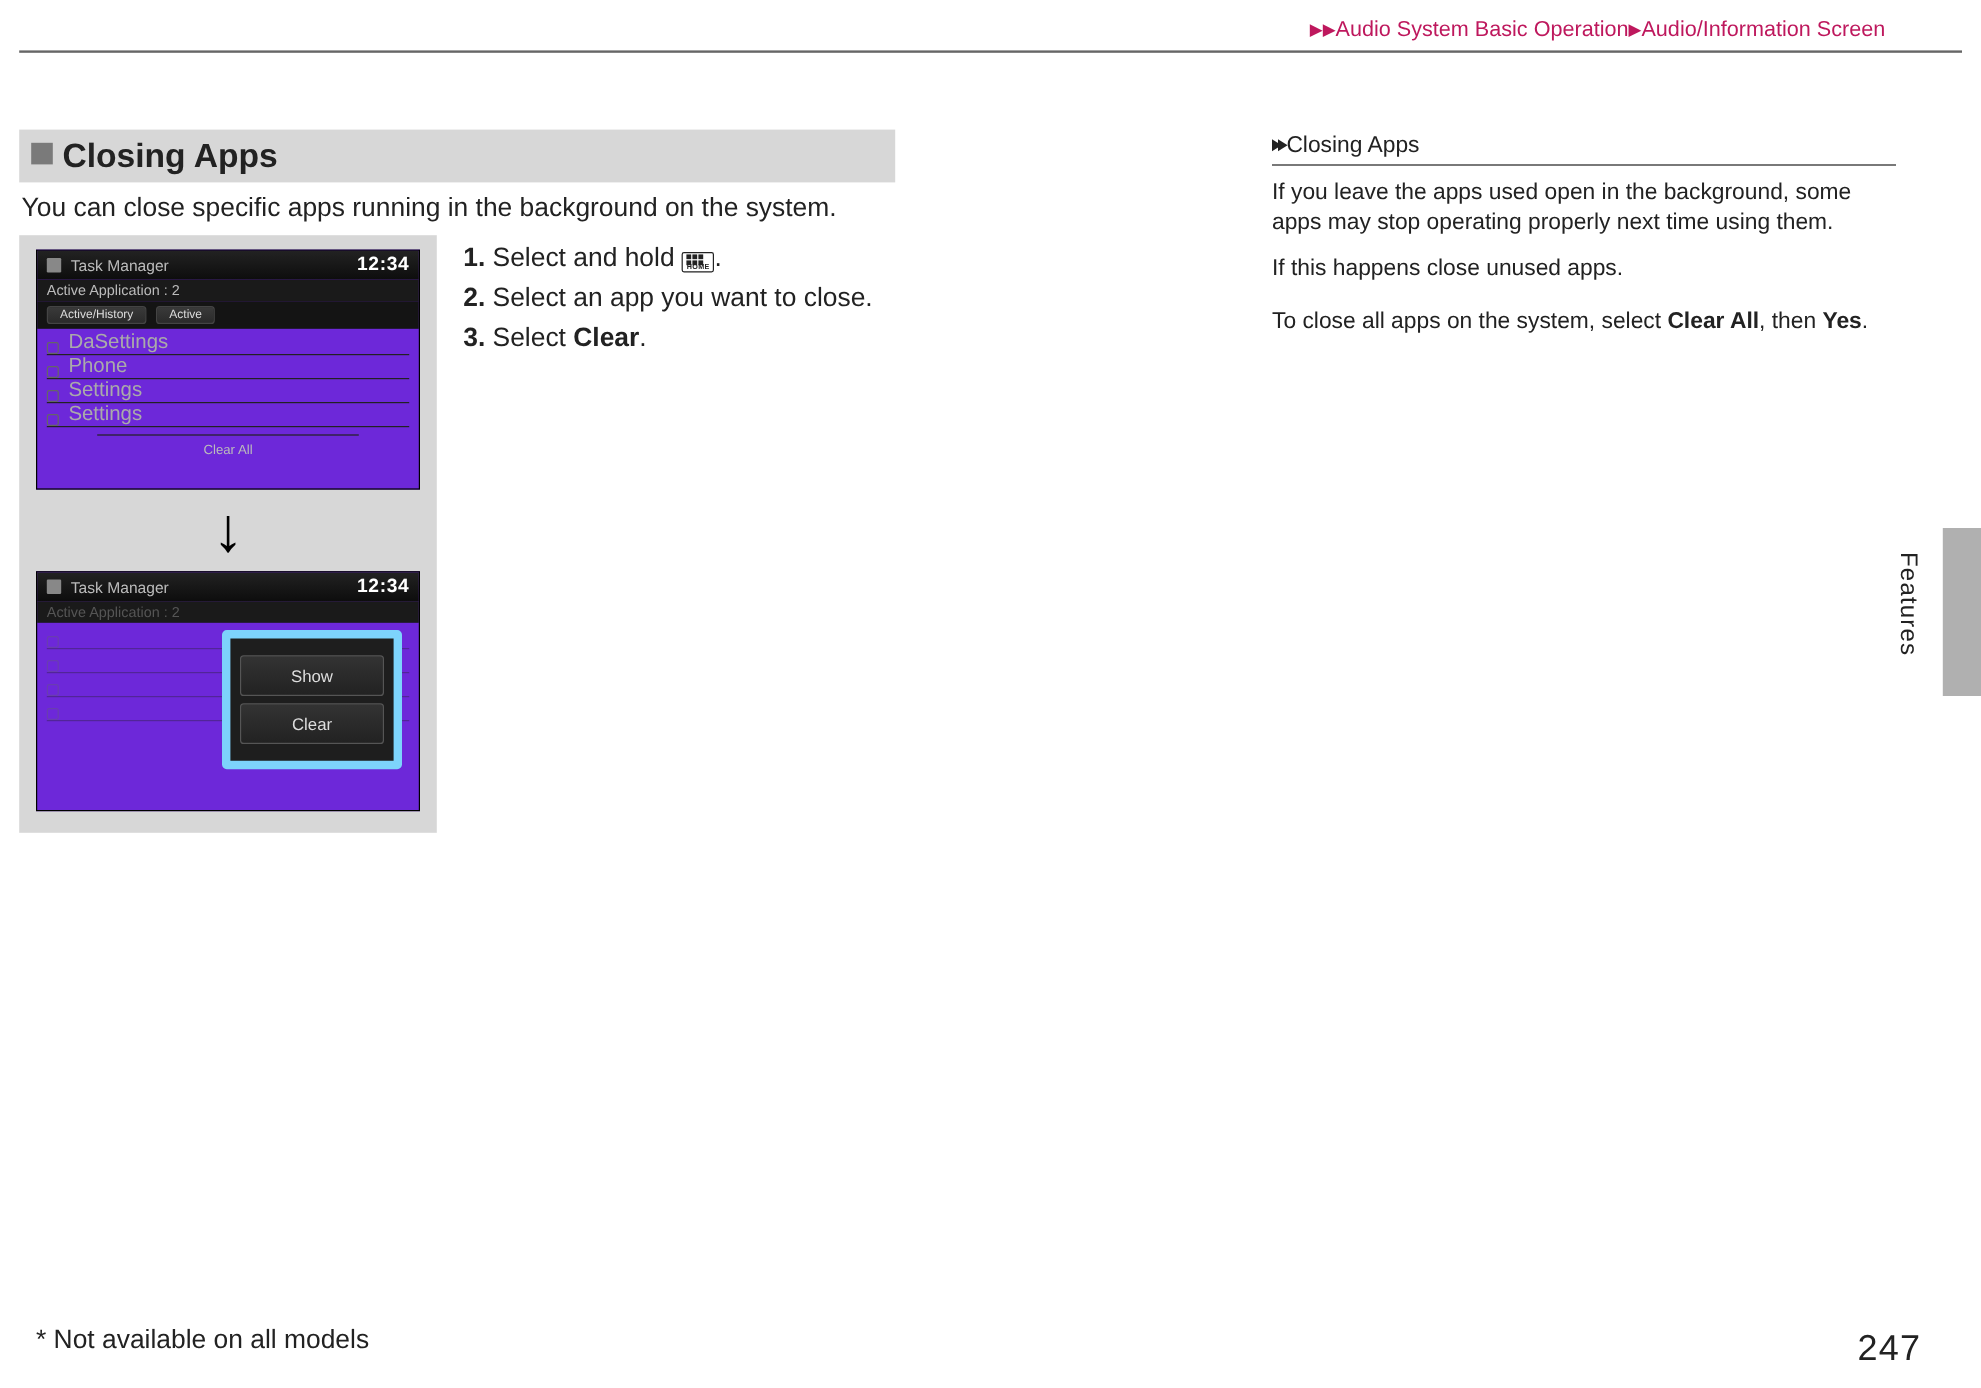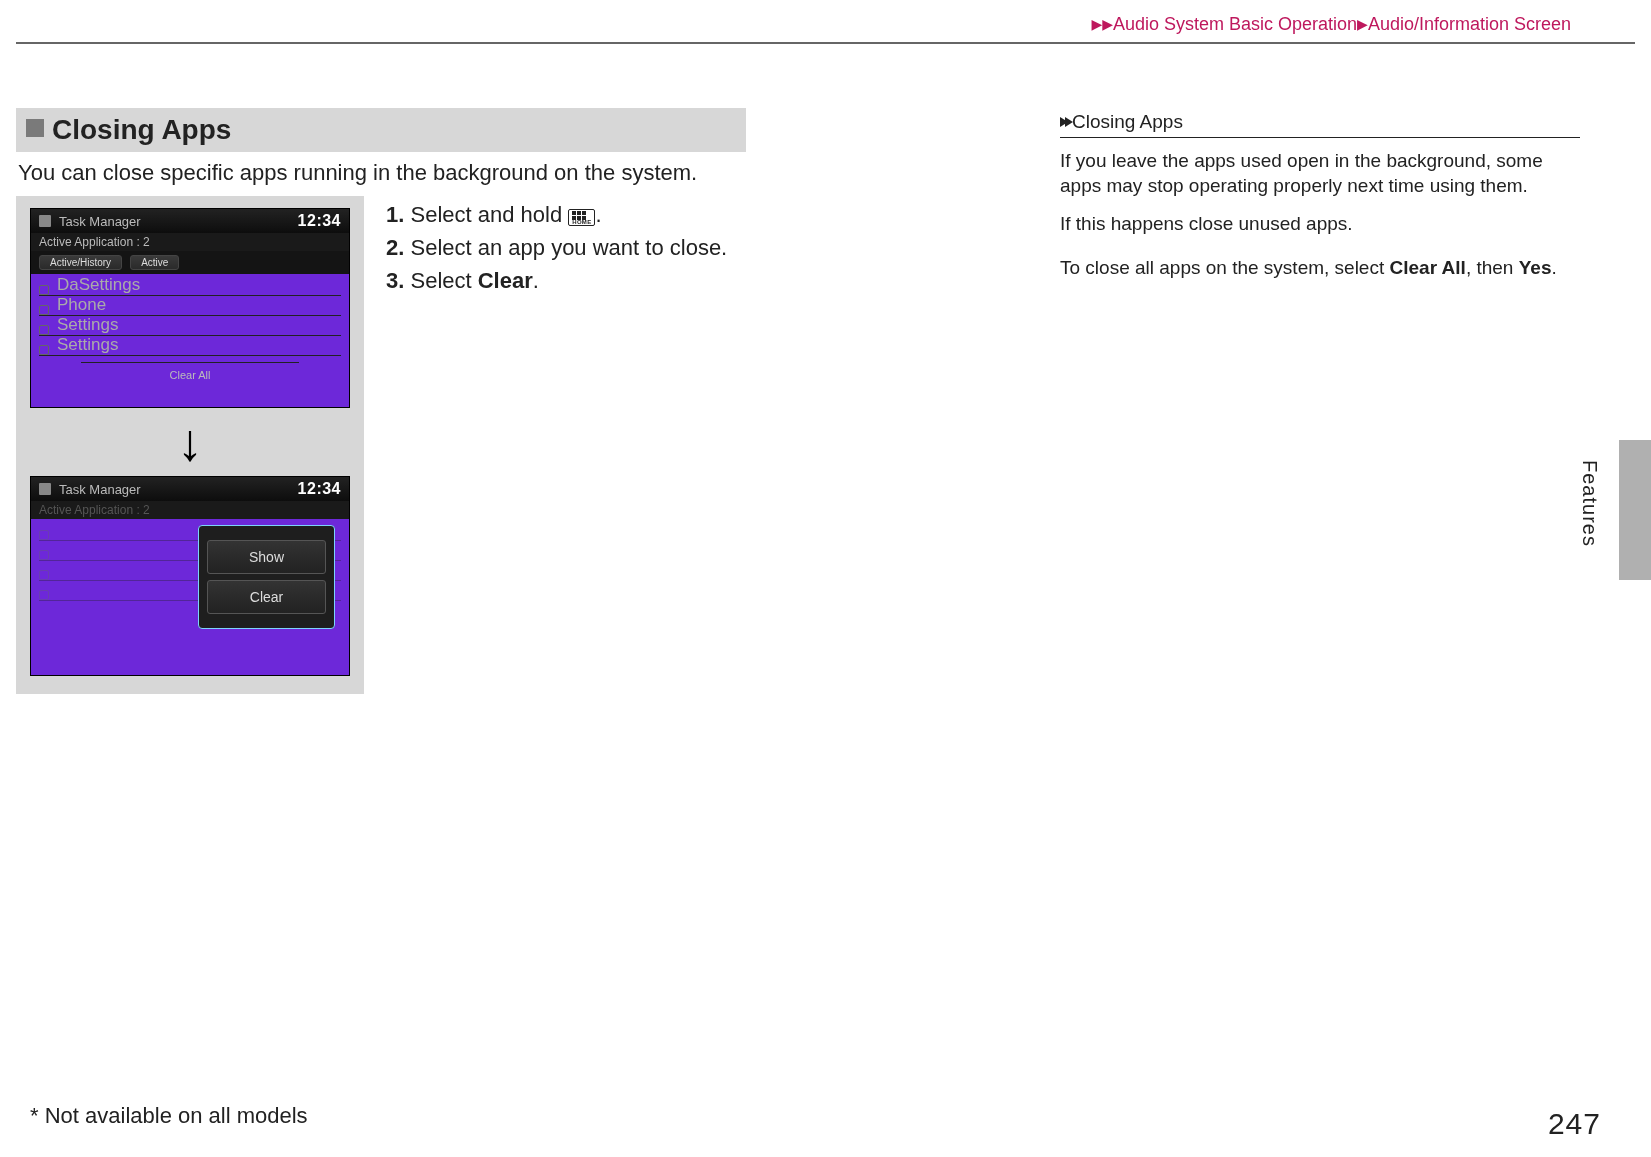--- a/index.html
+++ b/index.html
@@ -130,23 +130,23 @@
     color: #bbb;
     font-size: 11px;
     padding-top: 6px;
     border-top: 1px solid #222;
     margin: 4px 50px 0 50px;
   }
   .ss-popup {
     position: absolute;
     right: 14px;
     top: 48px;
-    width: 137px;
+    width: 150px;
     background: #1e1e1e;
-    border: 1px solid #7dd3fc;
+    border: 7px solid #7dd3fc;
     border-radius: 4px;
     padding: 8px;
   }
   .ss-popbtn {
     text-align: center;
     color: #ddd;
     font-size: 14px;
     padding: 8px 0;
     background: linear-gradient(#333,#222);
     border: 1px solid #555;

